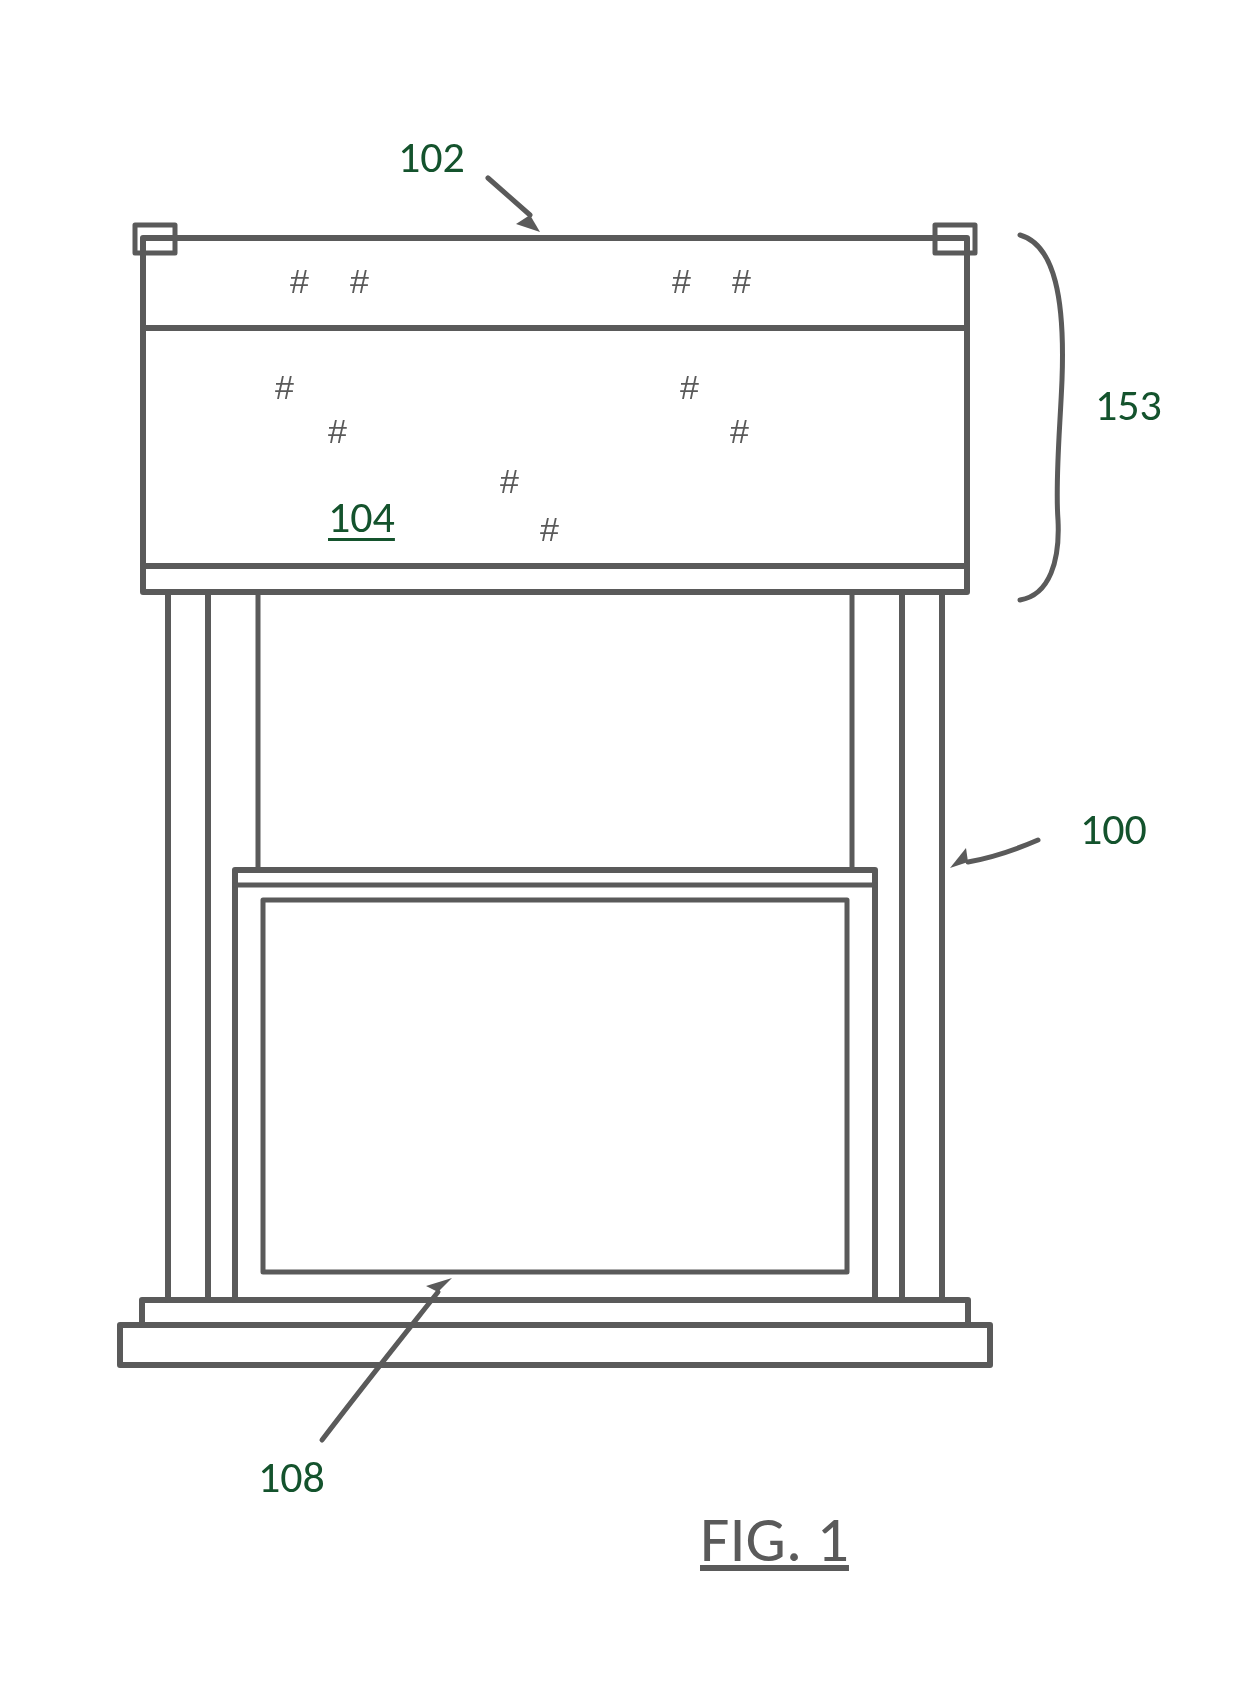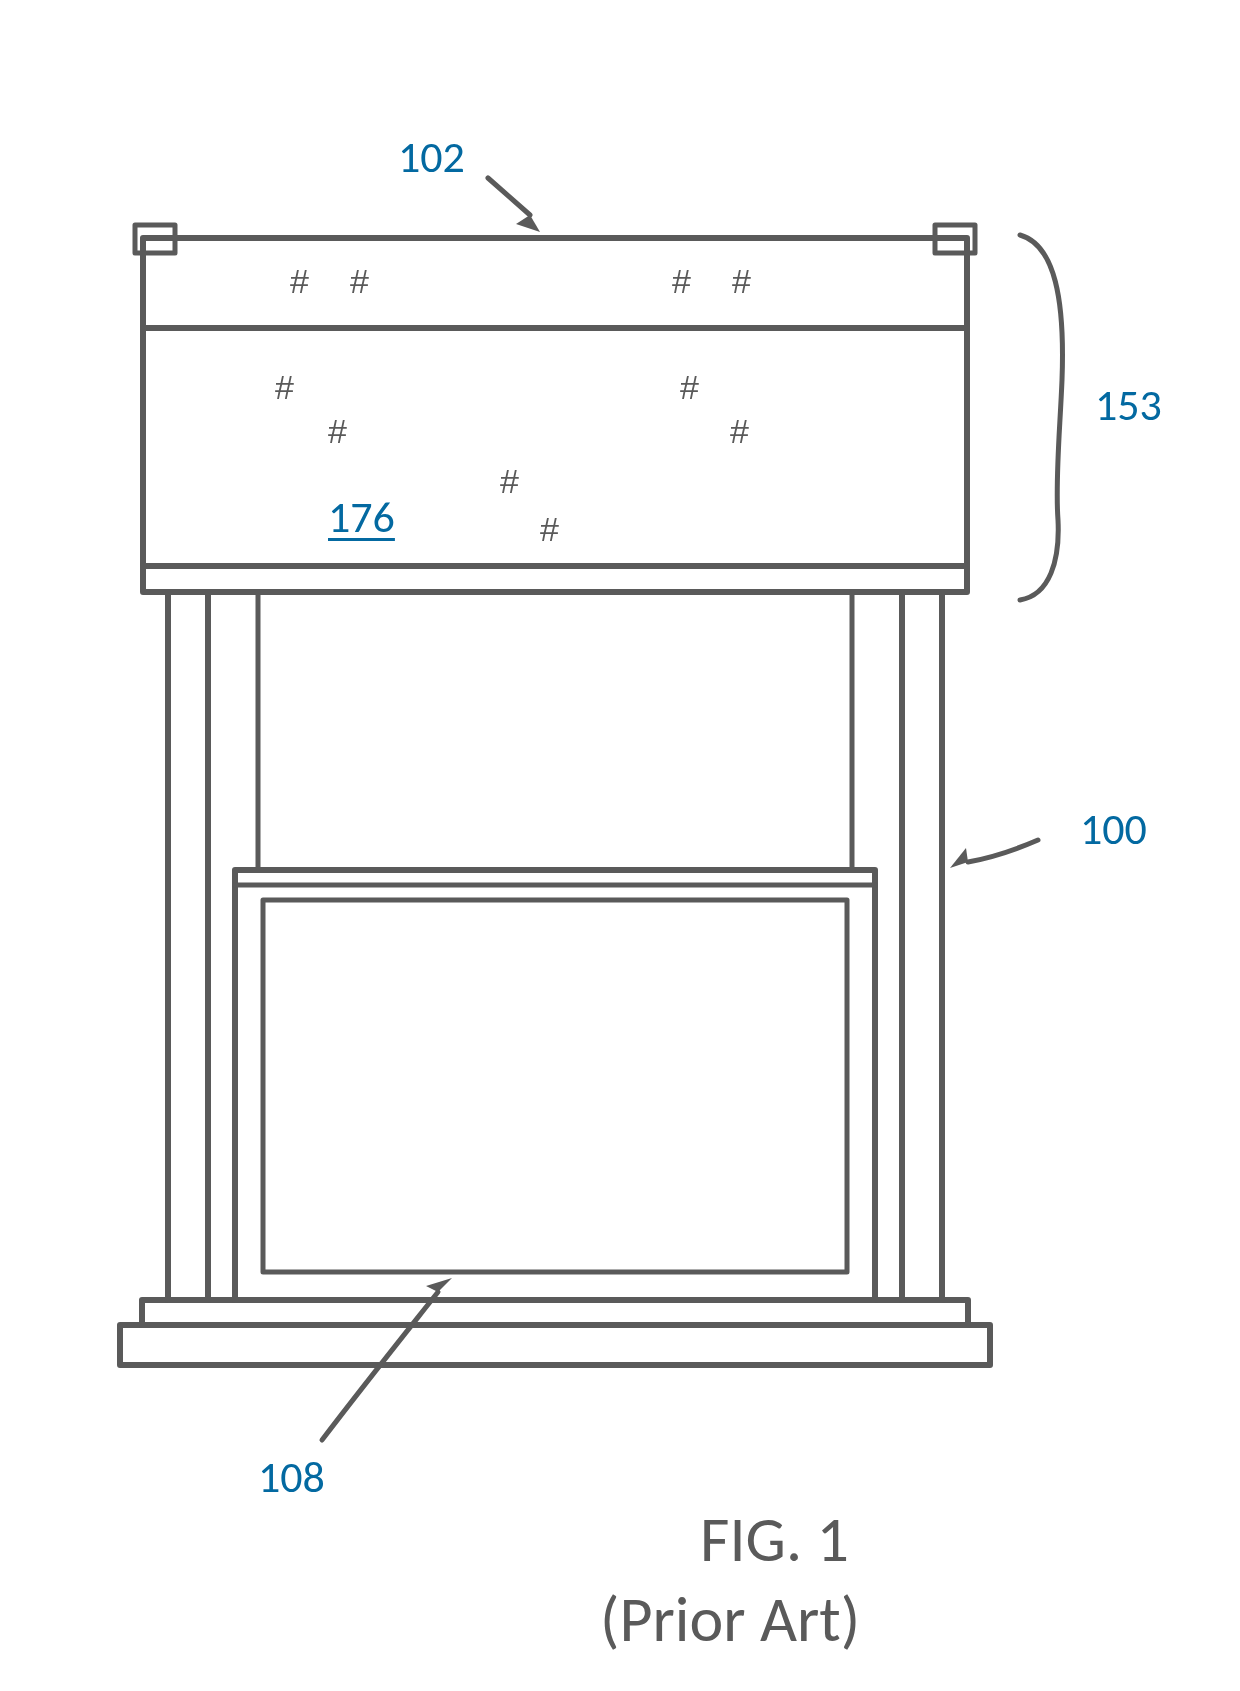--- a/index.html
+++ b/index.html
@@ -12,35 +12,36 @@
     color: #5a5a5a;
   }
   .stage {
     position: relative;
     width: 1240px;
     height: 1691px;
   }
   .label {
     position: absolute;
     font-size: 46px;
-    color: #0369a1;
+    color: #14532d;
     white-space: nowrap;
   }
   .label.small { font-size: 44px; }
   .label.ref104 {
     font-size: 44px;
     text-decoration: underline;
     text-underline-offset: 6px;
     text-decoration-thickness: 3px;
   }
   .fig-title {
     position: absolute;
     font-size: 64px;
     color: #5a5a5a;
     text-align: center;
+    text-decoration: underline;
   }
   svg { position: absolute; left: 0; top: 0; }
   .ln { stroke: #5a5a5a; stroke-width: 6; fill: none; stroke-linecap: round; stroke-linejoin: round; }
   .thin { stroke-width: 5; }
   .hash {
     position: absolute;
     font-size: 34px;
     color: #5a5a5a;
     font-family: Arial, sans-serif;
   }
@@ -100,21 +101,20 @@
   <span class="hash" style="left:732px; top:262px;">#</span>
 
   <span class="hash" style="left:275px; top:368px;">#</span>
   <span class="hash" style="left:328px; top:412px;">#</span>
   <span class="hash" style="left:680px; top:368px;">#</span>
   <span class="hash" style="left:730px; top:412px;">#</span>
   <span class="hash" style="left:500px; top:462px;">#</span>
   <span class="hash" style="left:540px; top:510px;">#</span>
 
   <span class="label small" style="left:398px; top:130px;">102</span>
-  <span class="label ref104" style="left:328px; top:490px;">176</span>
+  <span class="label ref104" style="left:328px; top:490px;">104</span>
   <span class="label small" style="left:1095px; top:378px;">153</span>
   <span class="label small" style="left:1052px; top:802px;margin-left:28px;">100</span>
   <span class="label small" style="left:258px; top:1450px;">108</span>
 
   <div class="fig-title" style="left:700px; top:1500px;">FIG. 1</div>
-  <div class="fig-title" style="left:600px; top:1580px;">(Prior Art)</div>
 
 </div>
 
 </body></html>

